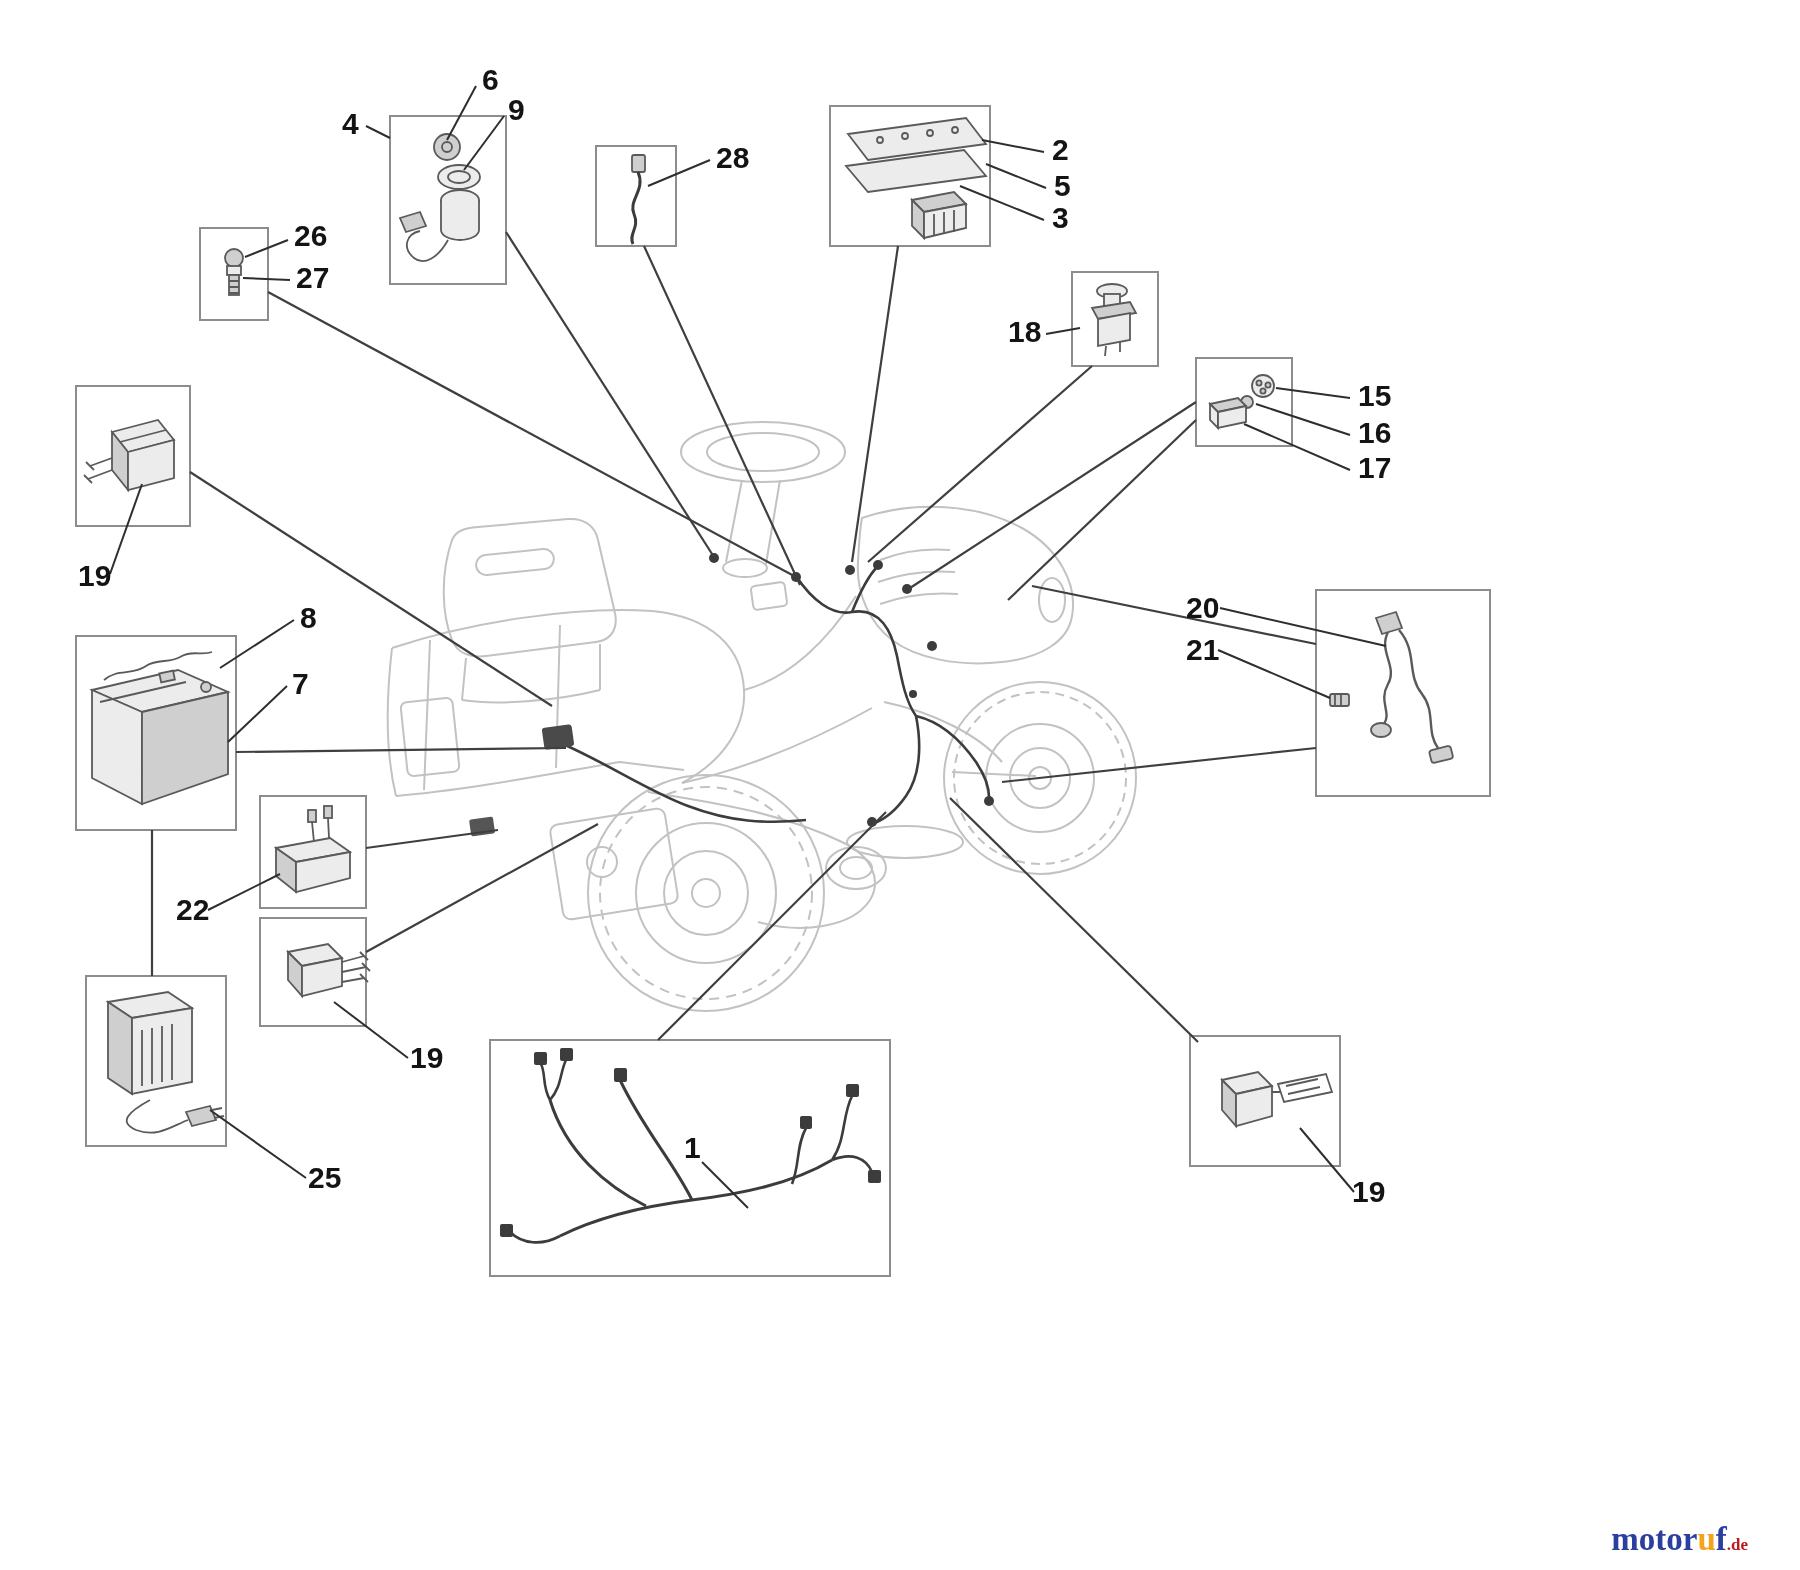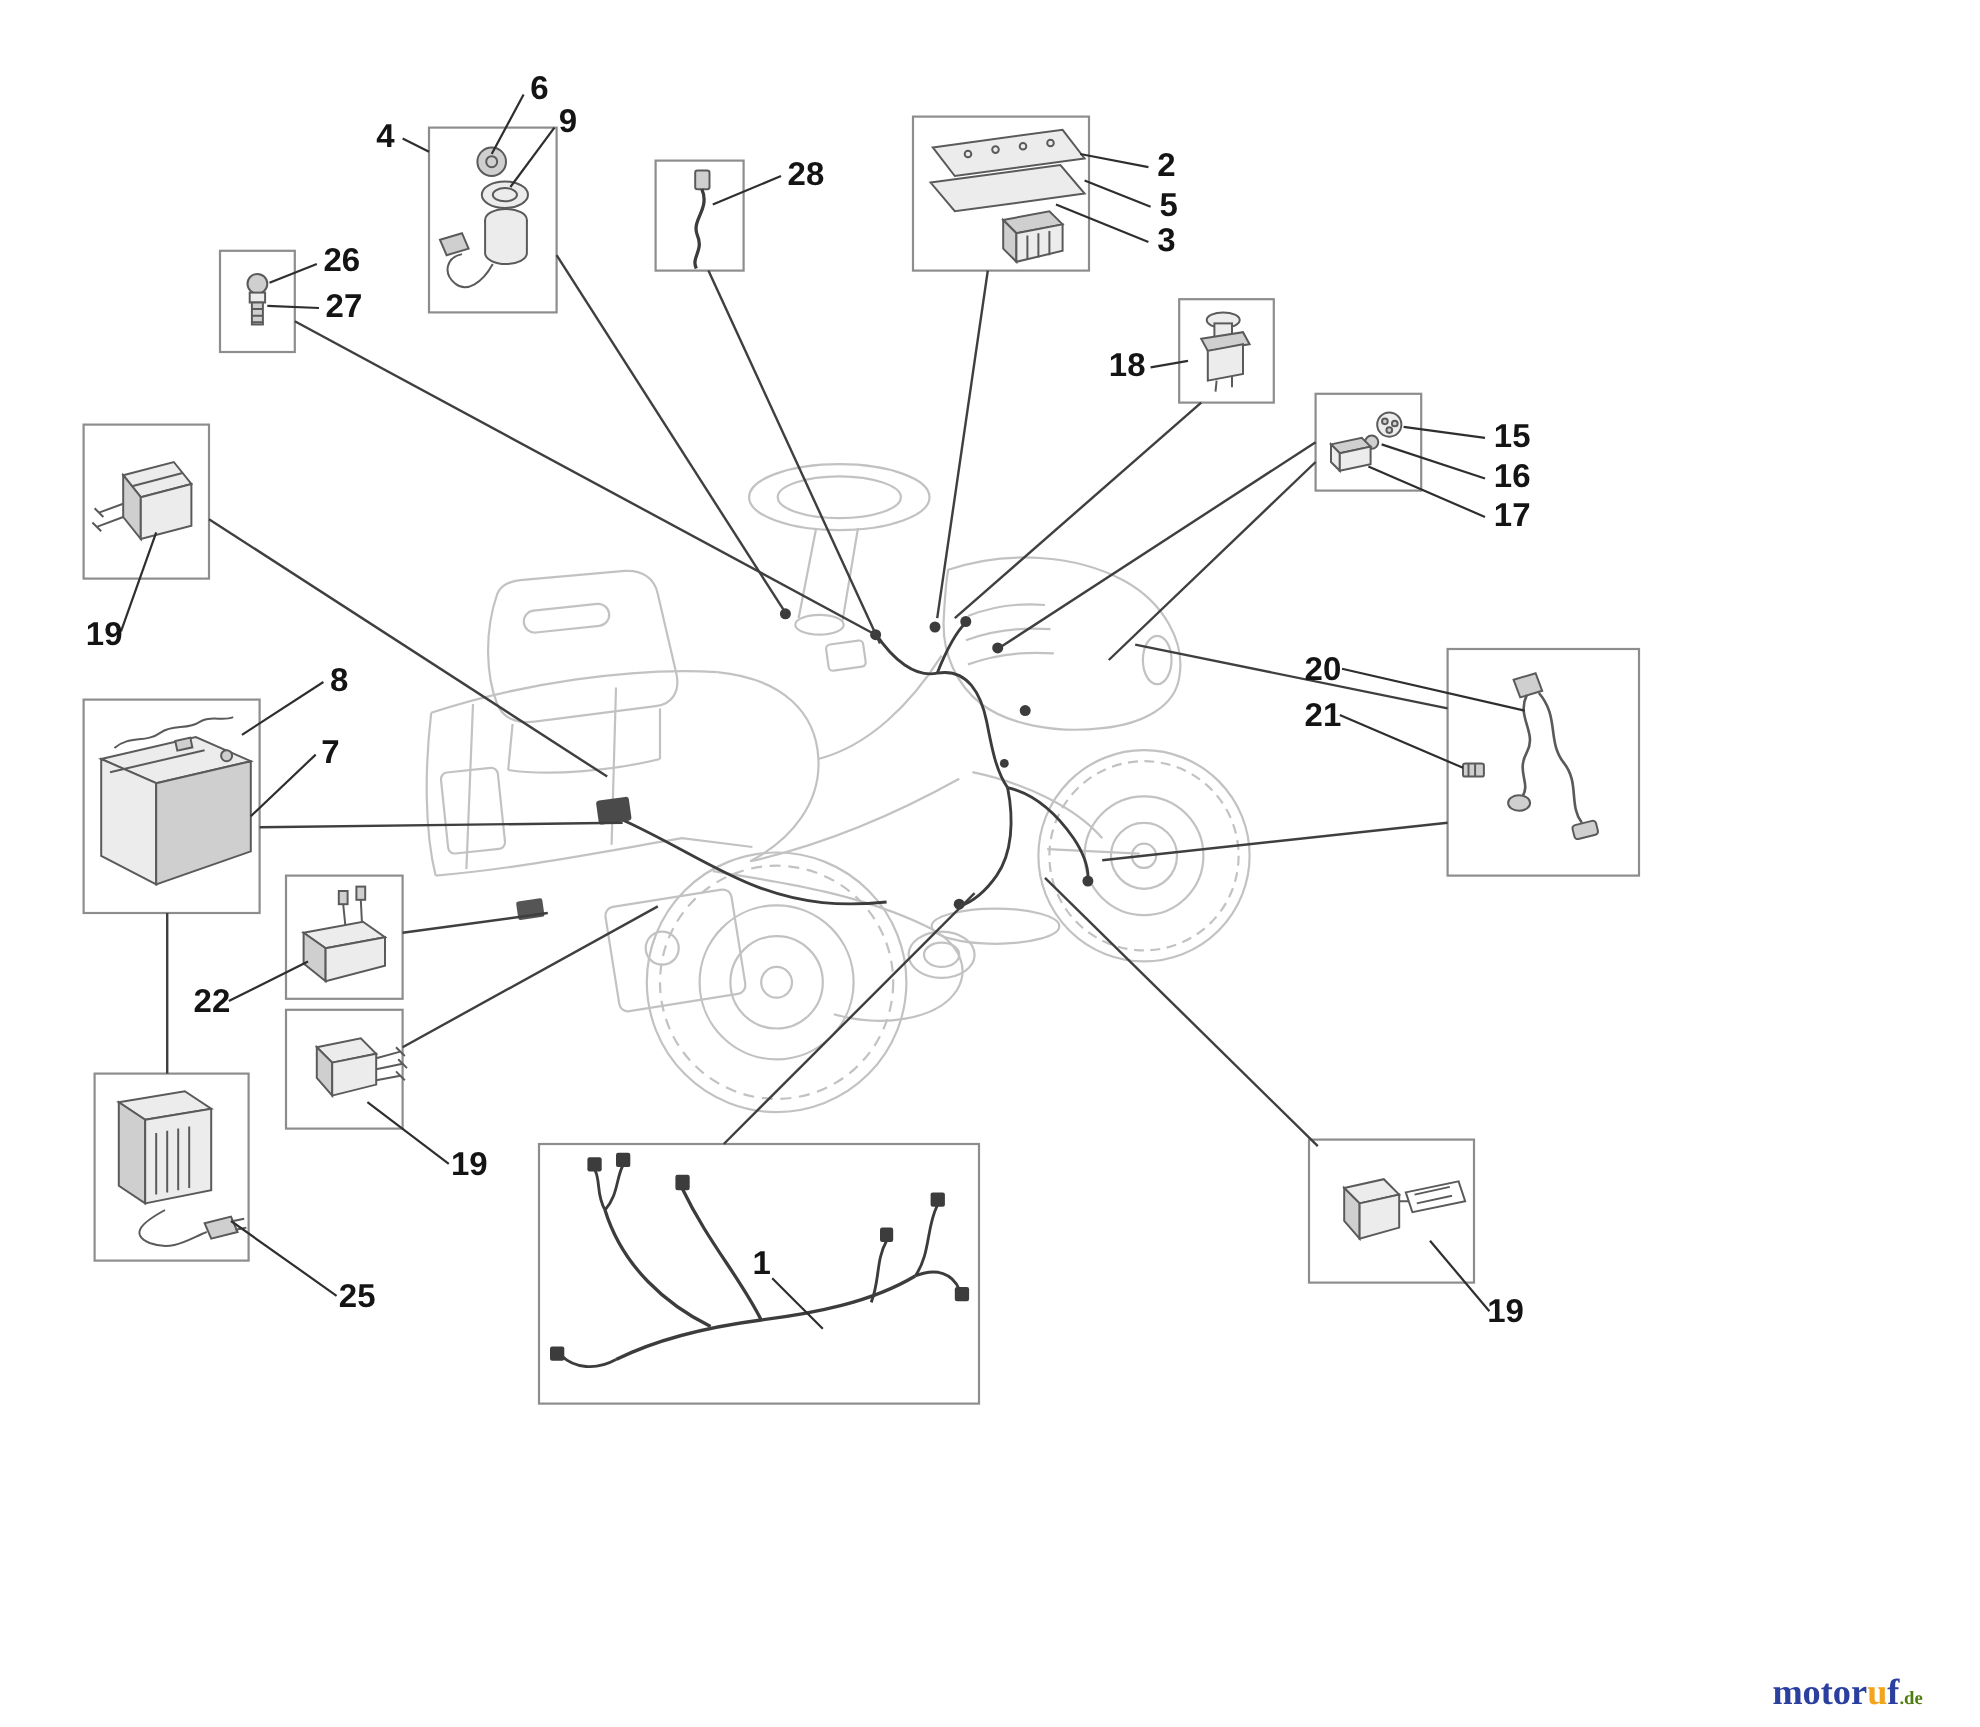--- a/index.html
+++ b/index.html
@@ -12,21 +12,21 @@
   .sketch{stroke:#c2c2c2;stroke-width:2;fill:none;}
   .part{stroke:#5a5a5a;stroke-width:1.8;fill:none;}
   .part-f{stroke:#5a5a5a;stroke-width:1.8;fill:#cfcfcf;}
   .part-l{stroke:#5a5a5a;stroke-width:1.8;fill:#ececec;}
   .dark{stroke:#3c3c3c;stroke-width:2.6;fill:none;}
   .dark-f{fill:#3c3c3c;stroke:none;}
   .w3{stroke-width:3;}
   .w24{stroke-width:2.4;}
   .wm{position:absolute;right:52px;bottom:14px;font-family:"Liberation Serif",serif;font-weight:700;font-size:33px;color:#2b3f9e;white-space:nowrap;line-height:1;}
   .wm .u{color:#f2a41c;}
-  .wm .tld{font-size:17px;color:#4d7c0f;text-align:center;}
+  .wm .tld{font-size:17px;color:#b91c1c;text-align:center;}
 </style>
 </head>
 <body>
 
 <div class="canvas">
 <svg width="1800" height="1570" viewBox="0 0 1800 1570">
 
   <g>
     <g>
       <circle class="sketch" cx="706" cy="893" r="118"></circle>

